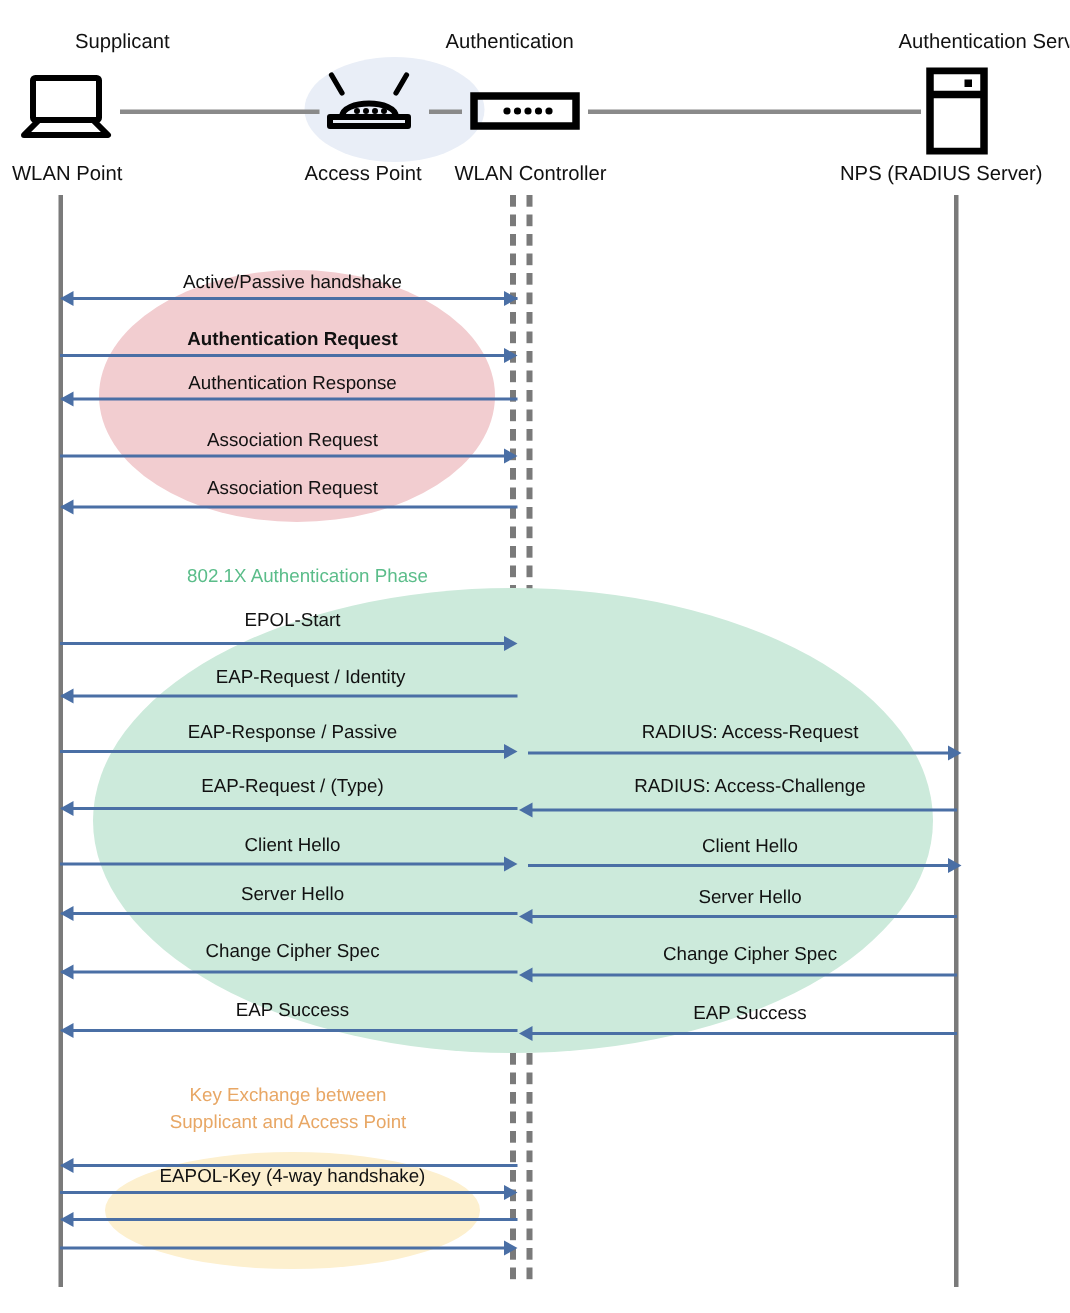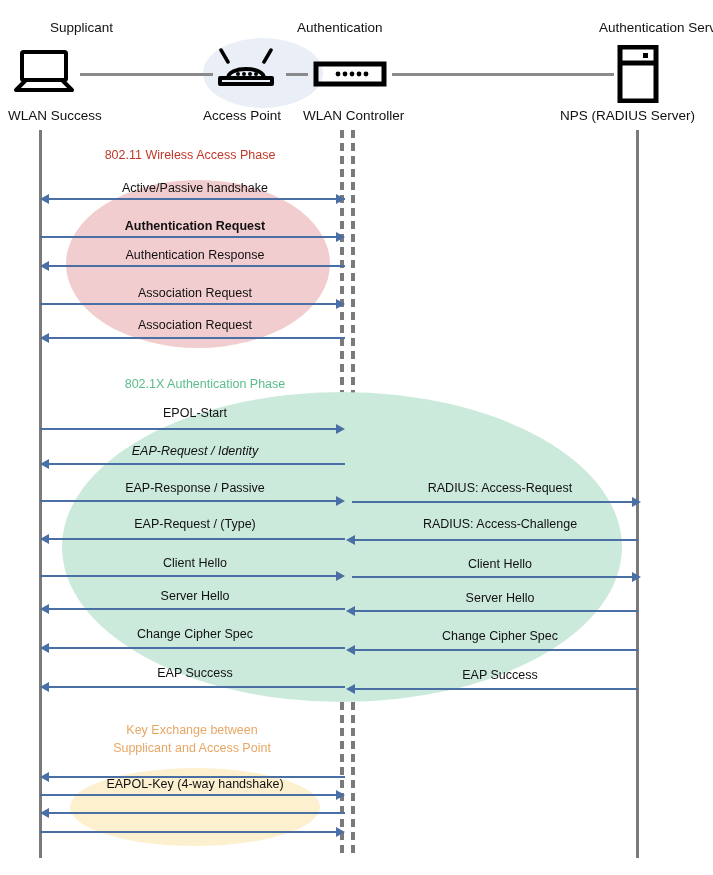--- a/index.html
+++ b/index.html
@@ -46,21 +46,21 @@
   <div class="hwire" style="left:286px;top:73px;width:22px;"></div>
   <div class="hwire" style="left:392px;top:73px;width:222px;"></div>
 
   <div class="role-title" style="left:10px;top:20px;">Supplicant</div>
   <div class="icon-wrap" style="left:12px;top:50px;">
     <svg width="64" height="44" viewBox="0 0 64 44">
       <rect x="10" y="2" width="44" height="28" rx="1.5" fill="none" stroke="#000" stroke-width="4"></rect>
       <path d="M4 40 L14 30 L50 30 L60 40 Z" fill="none" stroke="#000" stroke-width="4" stroke-linejoin="round"></path>
     </svg>
   </div>
-  <div class="node-label" style="left:8px;top:108px;">WLAN Success</div>
+  <div class="node-label" style="left:8px;top:108px;">WLAN Point</div>
 
   <div class="role-title" style="left:257px;top:20px;">Authentication</div>
   <div class="icon-wrap" style="left:215px;top:48px;">
     <svg width="62" height="42" viewBox="0 0 62 42">
       <path d="M13 14 L6 2" stroke="#000" stroke-width="3.5" fill="none" stroke-linecap="round"></path>
       <path d="M49 14 L56 2" stroke="#000" stroke-width="3.5" fill="none" stroke-linecap="round"></path>
       <path d="M13 30 C13 18, 49 18, 49 30 Z" fill="none" stroke="#000" stroke-width="4" stroke-linejoin="round"></path>
       <path d="M5 30 L57 30 L57 36 L5 36 Z" fill="none" stroke="#000" stroke-width="4" stroke-linejoin="round"></path>
       <circle cx="23" cy="26" r="2" fill="#000"></circle>
       <circle cx="29" cy="26" r="2" fill="#000"></circle>
@@ -94,21 +94,20 @@
 
   <div class="lifeline" style="left:39px;top:130px;height:728px;"></div>
   <div class="lifeline-dash" style="left:340px;top:130px;height:728px;"></div>
   <div class="lifeline-dash" style="left:351px;top:130px;height:728px;"></div>
   <div class="lifeline" style="left:636px;top:130px;height:728px;"></div>
 
   <div class="phase-blob" style="left:66px;top:180px;width:264px;height:168px;background:#f2cdd0;"></div>
   <div class="phase-blob" style="left:62px;top:392px;width:560px;height:310px;background:#cceadb;"></div>
   <div class="phase-blob" style="left:70px;top:768px;width:250px;height:78px;background:#fdf0cf;"></div>
 
-  <div class="phase-caption" style="left:60px;top:146px;width:260px;color:#c0392b;">802.11 Wireless Access Phase</div>
 
   <div class="msg-label" style="left:45px;top:181px;width:300px;">Active/Passive handshake</div>
   <div class="msg" style="left:41px;top:198px;width:304px;"></div>
   <div class="arrowhead arrow-l" style="left:40px;top:194px;"></div>
   <div class="arrowhead arrow-r" style="left:336px;top:194px;"></div>
 
   <div class="msg-label" style="left:45px;top:219px;width:300px;font-weight:bold;">Authentication Request</div>
   <div class="msg" style="left:40px;top:236px;width:300px;"></div>
   <div class="arrowhead arrow-r" style="left:336px;top:232px;"></div>
 
@@ -123,21 +122,21 @@
   <div class="msg-label" style="left:45px;top:318px;width:300px;">Association Request</div>
   <div class="msg" style="left:41px;top:337px;width:304px;"></div>
   <div class="arrowhead arrow-l" style="left:40px;top:333px;"></div>
 
   <div class="phase-caption" style="left:75px;top:375px;width:260px;color:#5bbd8a;">802.1X Authentication Phase</div>
 
   <div class="msg-label" style="left:45px;top:406px;width:300px;">EPOL-Start</div>
   <div class="msg" style="left:40px;top:428px;width:300px;"></div>
   <div class="arrowhead arrow-r" style="left:336px;top:424px;"></div>
 
-  <div class="msg-label" style="left:45px;top:444px;width:300px;font-style:italic;">EAP-Request / Identity</div>
+  <div class="msg-label" style="left:57px;top:444px;width:300px;">EAP-Request / Identity</div>
   <div class="msg" style="left:41px;top:463px;width:304px;"></div>
   <div class="arrowhead arrow-l" style="left:40px;top:459px;"></div>
 
   <div class="msg-label" style="left:45px;top:481px;width:300px;">EAP-Response / Passive</div>
   <div class="msg" style="left:40px;top:500px;width:300px;"></div>
   <div class="arrowhead arrow-r" style="left:336px;top:496px;"></div>
 
   <div class="msg-label" style="left:45px;top:517px;width:300px;">EAP-Request / (Type)</div>
   <div class="msg" style="left:41px;top:538px;width:304px;"></div>
   <div class="arrowhead arrow-l" style="left:40px;top:534px;"></div>

